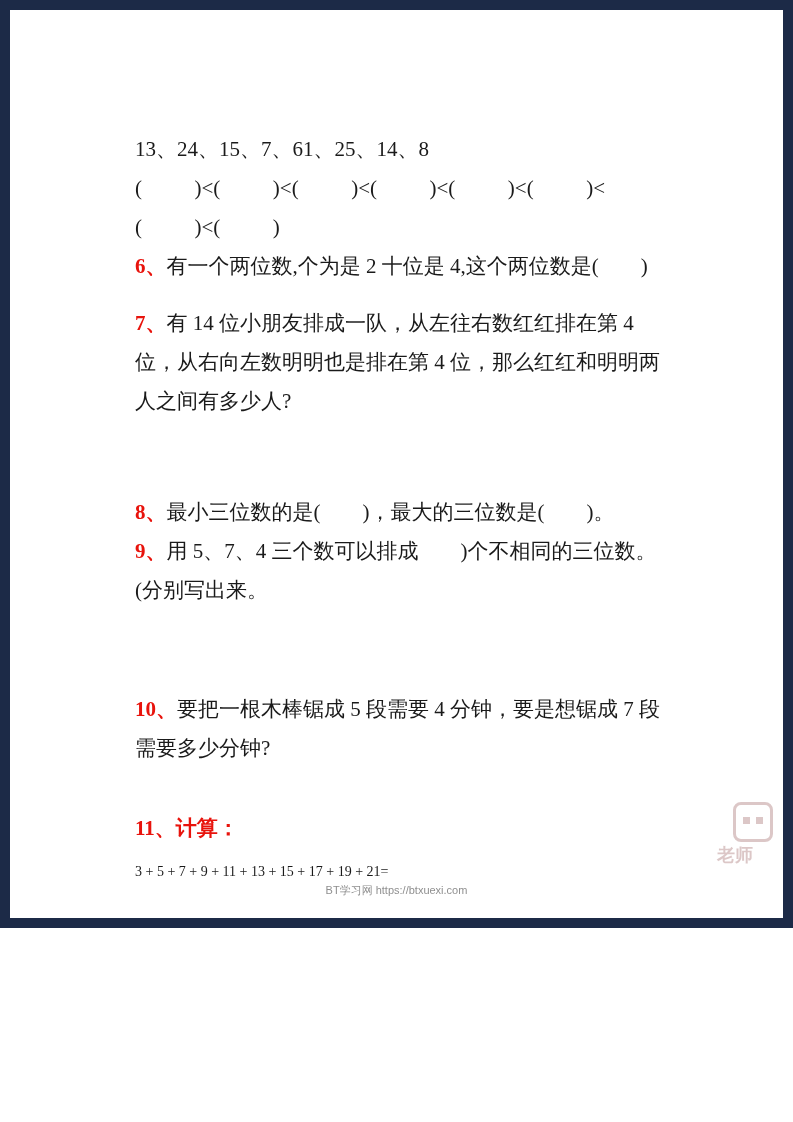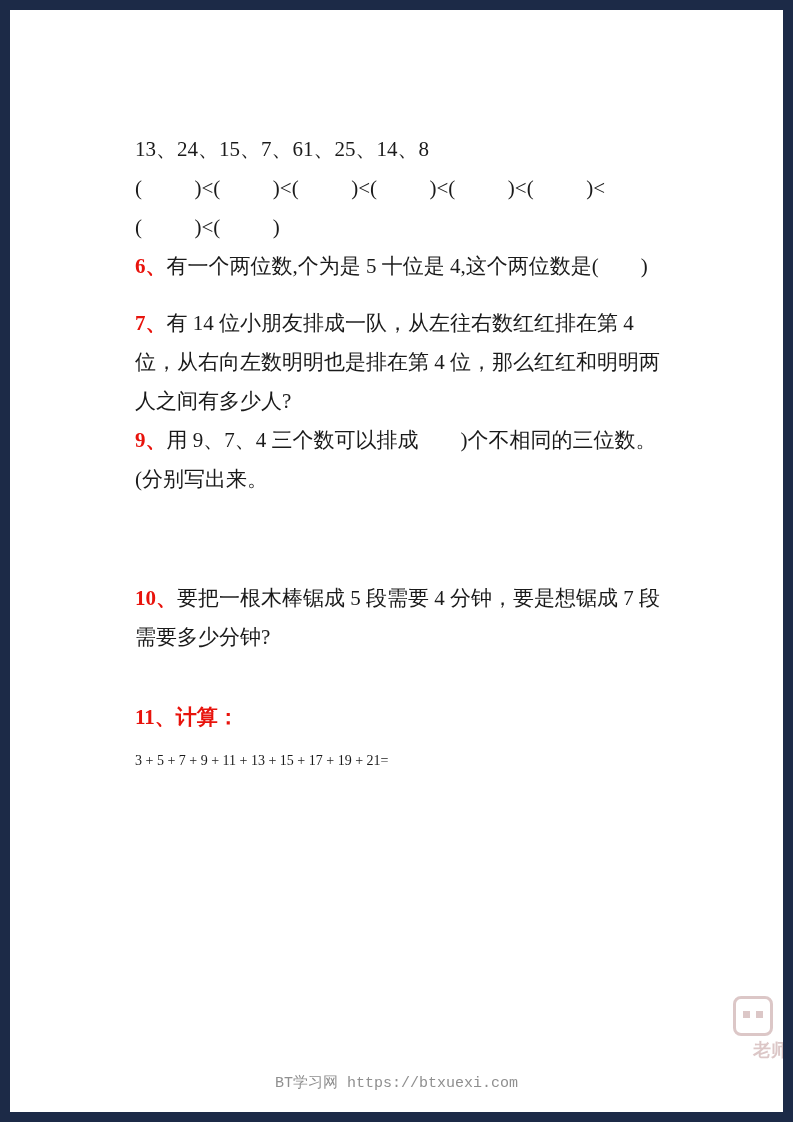--- a/index.html
+++ b/index.html
@@ -1,20 +1,20 @@
 <!DOCTYPE html>
 <html style="--border: #1c2a47; --accent-red: #e8130c; --text: #1a1a1a; --footer: #8f8f8f; --watermark: #8d4a4a; --page-bg: #ffffff;"><head>
 <meta charset="utf-8">
 <style>
   html, body { margin: 0; padding: 0; background: #ffffff; }
 
   .page {
     position: relative;
     width: 793px;
-    height: 1122px;
+    height: 928px;
     box-sizing: border-box;
     background: var(--page-bg, #ffffff);
     border: 10px solid var(--border, #1c2a47);
     overflow: hidden;
     font-family: "Liberation Serif", "DejaVu Serif", serif;
     color: var(--text, #1a1a1a);
   }
 
   .content {
     position: absolute;
@@ -48,34 +48,35 @@
     white-space: pre-wrap;
   }
   .calc-first { margin-top: 2px; }
 
   .footer {
     position: absolute;
     left: 0;
     right: 0;
     bottom: 20px;
     text-align: center;
-    font-family: Liberation Mono, monospace;
-    font-size: 15px;
+    font-family: Liberation Sans, sans-serif;
+    font-size: 11px;
     color: var(--footer, #8f8f8f);
   }
 
   .watermark {
     position: absolute;
     right: -6px;
     bottom: 36px;
     width: 72px;
     height: 80px;
     opacity: 0.30;
     color: var(--watermark, #8d4a4a);
-    text-align: right;
+    text-align: left;
+    font-family: Liberation Mono, monospace;
   }
   .wm-box {
     width: 40px;
     height: 40px;
     margin: 0 auto;
     border: 3px solid currentColor;
     border-radius: 8px;
     position: relative;
     box-sizing: border-box;
   }
@@ -101,26 +102,27 @@
 <body>
 
 <div class="page">
 
   <div class="content">
 
     <p class="line">13、24、15、7、61、25、14、8</p>
     <p class="line">(          )&lt;(          )&lt;(          )&lt;(          )&lt;(          )&lt;(          )&lt;</p>
     <p class="line">(          )&lt;(          )</p>
 
-    <p class="question q6"><span class="qnum">6、</span><span class="qtext">有一个两位数,个为是 5 十位是 4,这个两位数是(        )</span></p>
+    <p class="question q6"><span class="qnum">6、</span><span class="qtext">有一个两位数,个为是 2 十位是 4,这个两位数是(        )</span></p>
 
     <p class="question q7"><span class="qnum">7、</span><span class="qtext">有 14 位小朋友排成一队，从左往右数红红排在第 4 位，从右向左数明明也是排在第 4 位，那么红红和明明两人之间有多少人?</span></p>
 
+    <p class="question q8"><span class="qnum">8、</span><span class="qtext">最小三位数的是(        )，最大的三位数是(        )。</span></p>
 
-    <p class="question q9"><span class="qnum">9、</span><span class="qtext">用 9、7、4 三个数可以排成        )个不相同的三位数。
+    <p class="question q9"><span class="qnum">9、</span><span class="qtext">用 5、7、4 三个数可以排成        )个不相同的三位数。
 (分别写出来。</span></p>
 
     <p class="question q10"><span class="qnum">10、</span><span class="qtext">要把一根木棒锯成 5 段需要 4 分钟，要是想锯成 7 段需要多少分钟?</span></p>
 
     <p class="question q11"><span class="qnum">11、</span><span class="qtext">计算：</span></p>
 
     <p class="calc calc-first">3 + 5 + 7 + 9 + 11 + 13 + 15 + 17 + 19 + 21=</p>
 
   </div>
 

